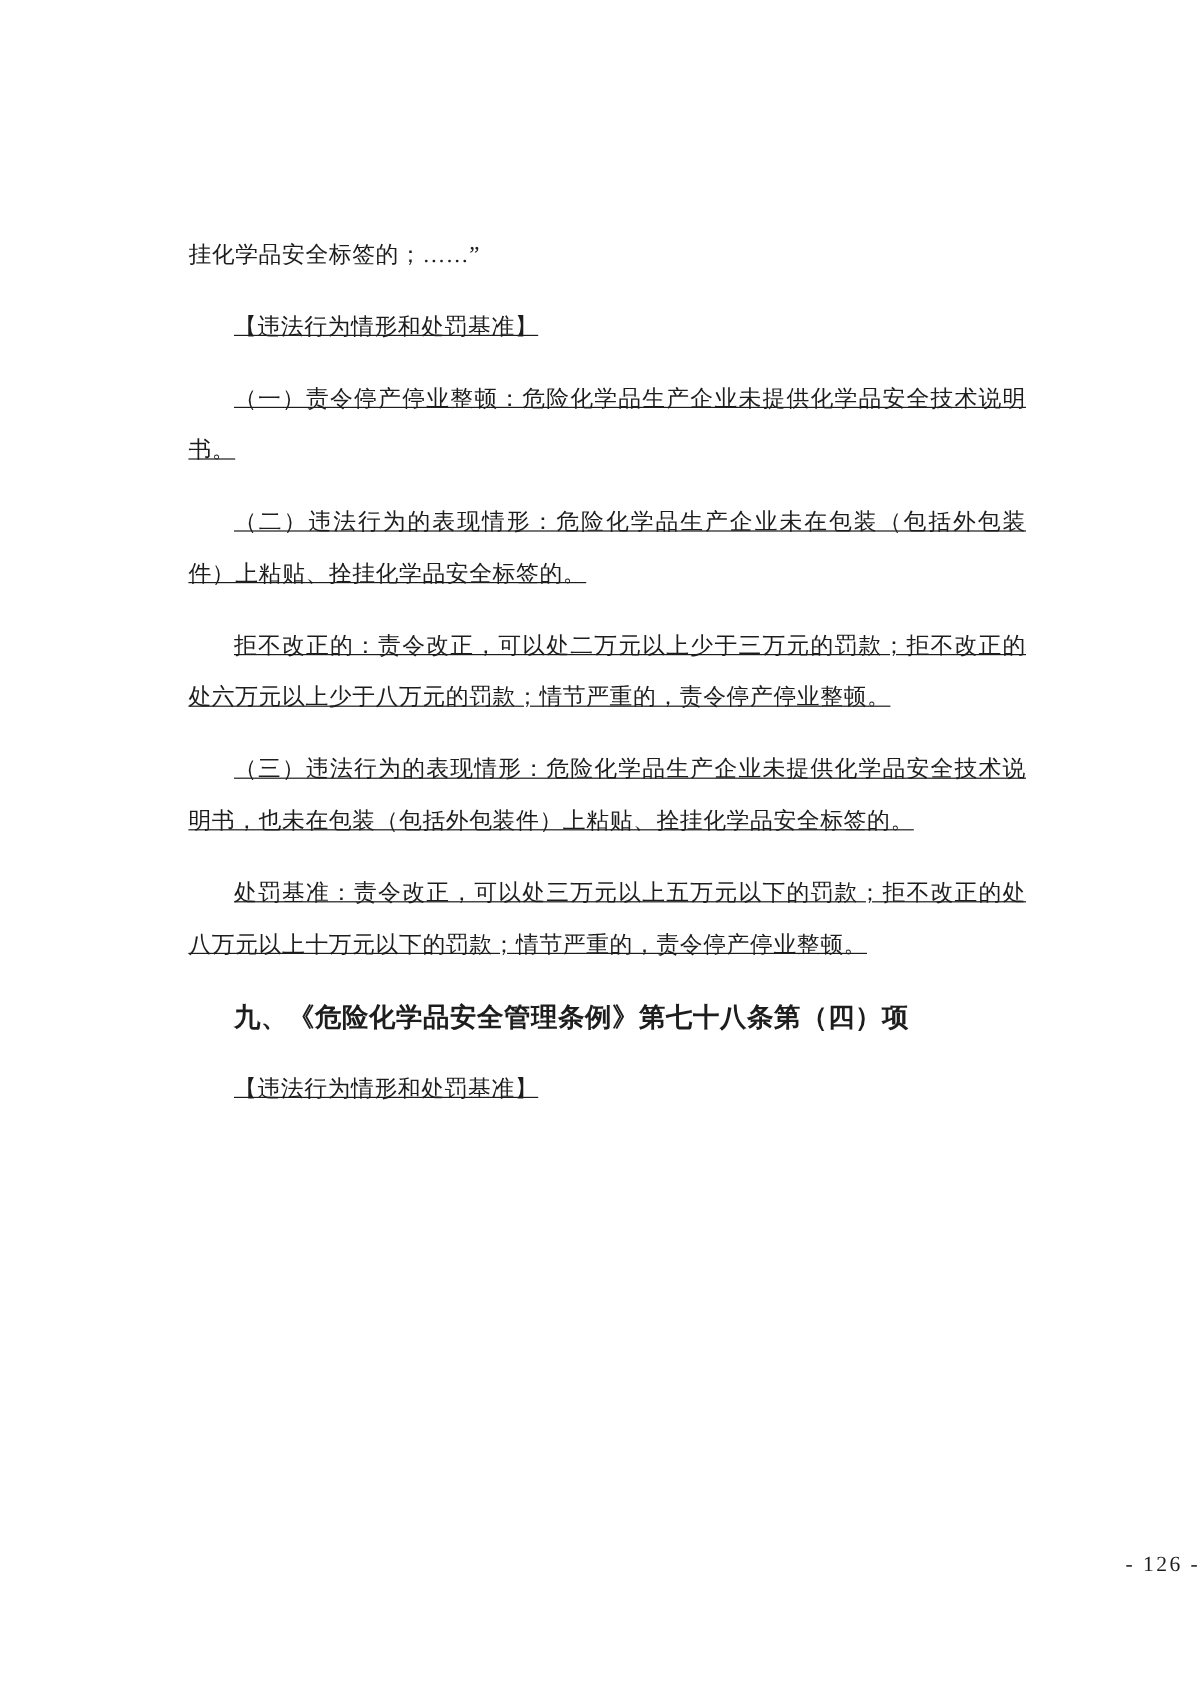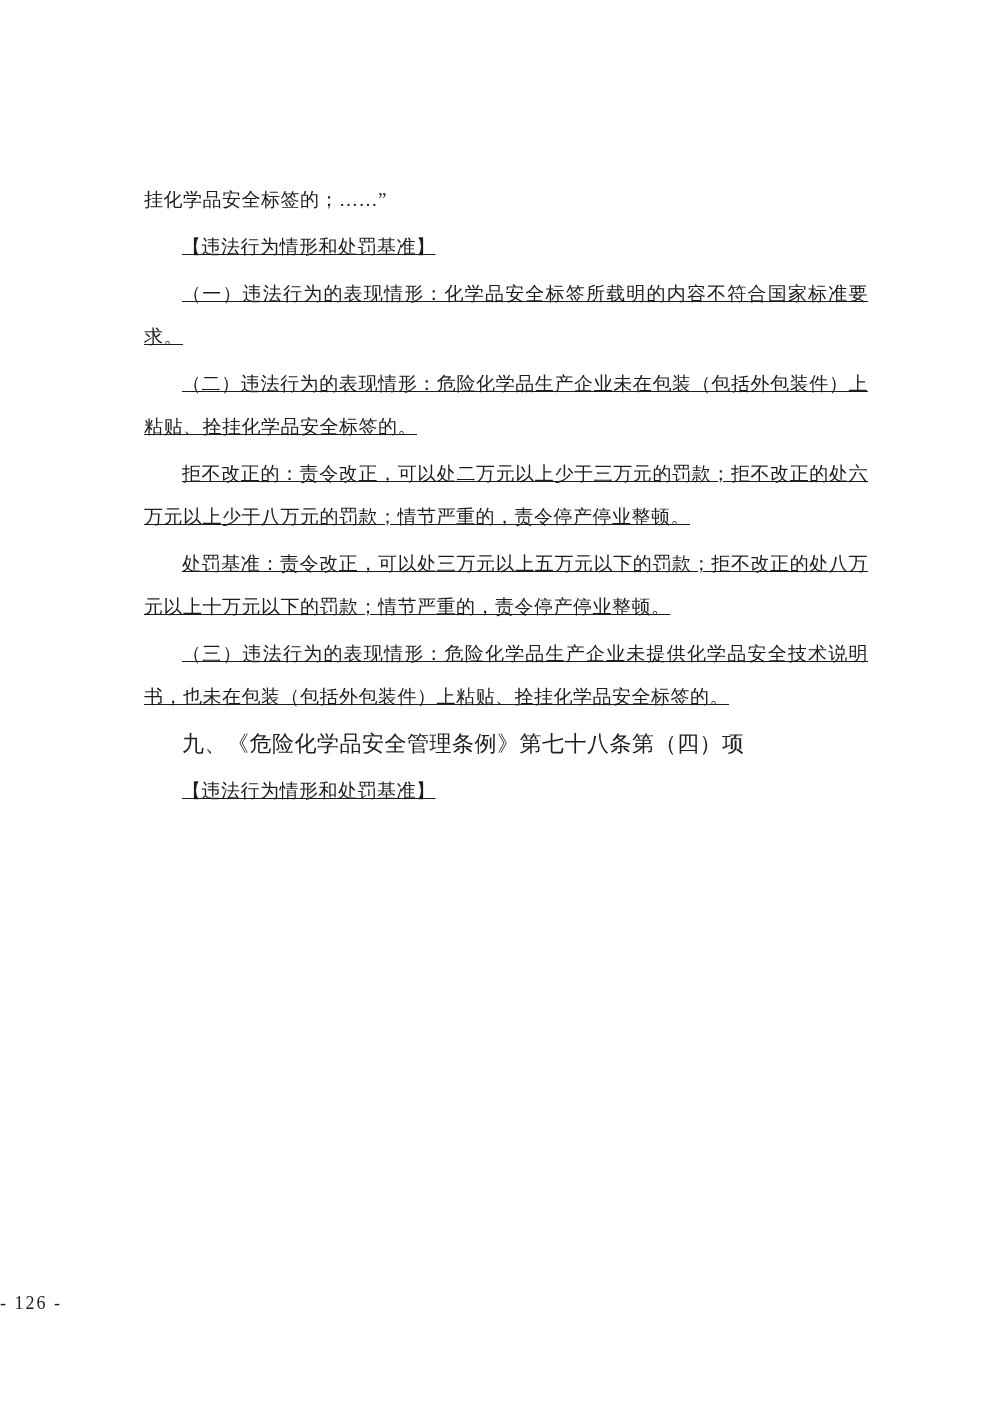--- a/index.html
+++ b/index.html
@@ -28,58 +28,58 @@
       top: 174px;
       left: 140px;
       width: 732px;
       font-size: 19px;
       line-height: 43px;
       text-align: justify;
       text-justify: inter-ideograph;
       letter-spacing: 0.5px;
     }
     .content p {
-      margin: 4px;
+      margin: 17px;
       padding: 0;
     }
     .para-indent {
       text-indent: 38px;
       text-decoration: underline;
     }
     .para-continuation {
       text-indent: 0;
     }
     .section-heading {
-      font-weight: normal;
+      font-weight: bold;
       font-size: 22px;
       text-indent: 38px;
       line-height: 43px;
       letter-spacing: 0.5px;
       margin: 0;
     }
     .footer {
       position: absolute;
       top: 1293px;
       left: 0;
       width: 1000px;
-      text-align: left;
+      text-align: right;
       font-size: 18px;
       letter-spacing: 2px;
       color: #1d1d1d;
     }
   </style>
 </head>
 <body>
 
 <div class="page">
   <div class="content">
     <p class="para-continuation">挂化学品安全标签的；……”</p>
     <p class="para-indent">【违法行为情形和处罚基准】</p>
-    <p class="para-indent">（一）违法行为的表现情形：化学品安全标签所载明的内容不符合国家标准要求。</p>
+    <p class="para-indent">（一）责令停产停业整顿：危险化学品生产企业未提供化学品安全技术说明书。</p>
     <p class="para-indent">（二）违法行为的表现情形：危险化学品生产企业未在包装（包括外包装件）上粘贴、拴挂化学品安全标签的。</p>
     <p class="para-indent">拒不改正的：责令改正，可以处二万元以上少于三万元的罚款；拒不改正的处六万元以上少于八万元的罚款；情节严重的，责令停产停业整顿。</p>
+    <p class="para-indent">（三）违法行为的表现情形：危险化学品生产企业未提供化学品安全技术说明书，也未在包装（包括外包装件）上粘贴、拴挂化学品安全标签的。</p>
     <p class="para-indent">处罚基准：责令改正，可以处三万元以上五万元以下的罚款；拒不改正的处八万元以上十万元以下的罚款；情节严重的，责令停产停业整顿。</p>
-    <p class="para-indent">（三）违法行为的表现情形：危险化学品生产企业未提供化学品安全技术说明书，也未在包装（包括外包装件）上粘贴、拴挂化学品安全标签的。</p>
     <p class="section-heading">九、《危险化学品安全管理条例》第七十八条第（四）项</p>
     <p class="para-indent">【违法行为情形和处罚基准】</p>
   </div>
   <div class="footer">- 126 -</div>
 </div>
 
 </body></html>

